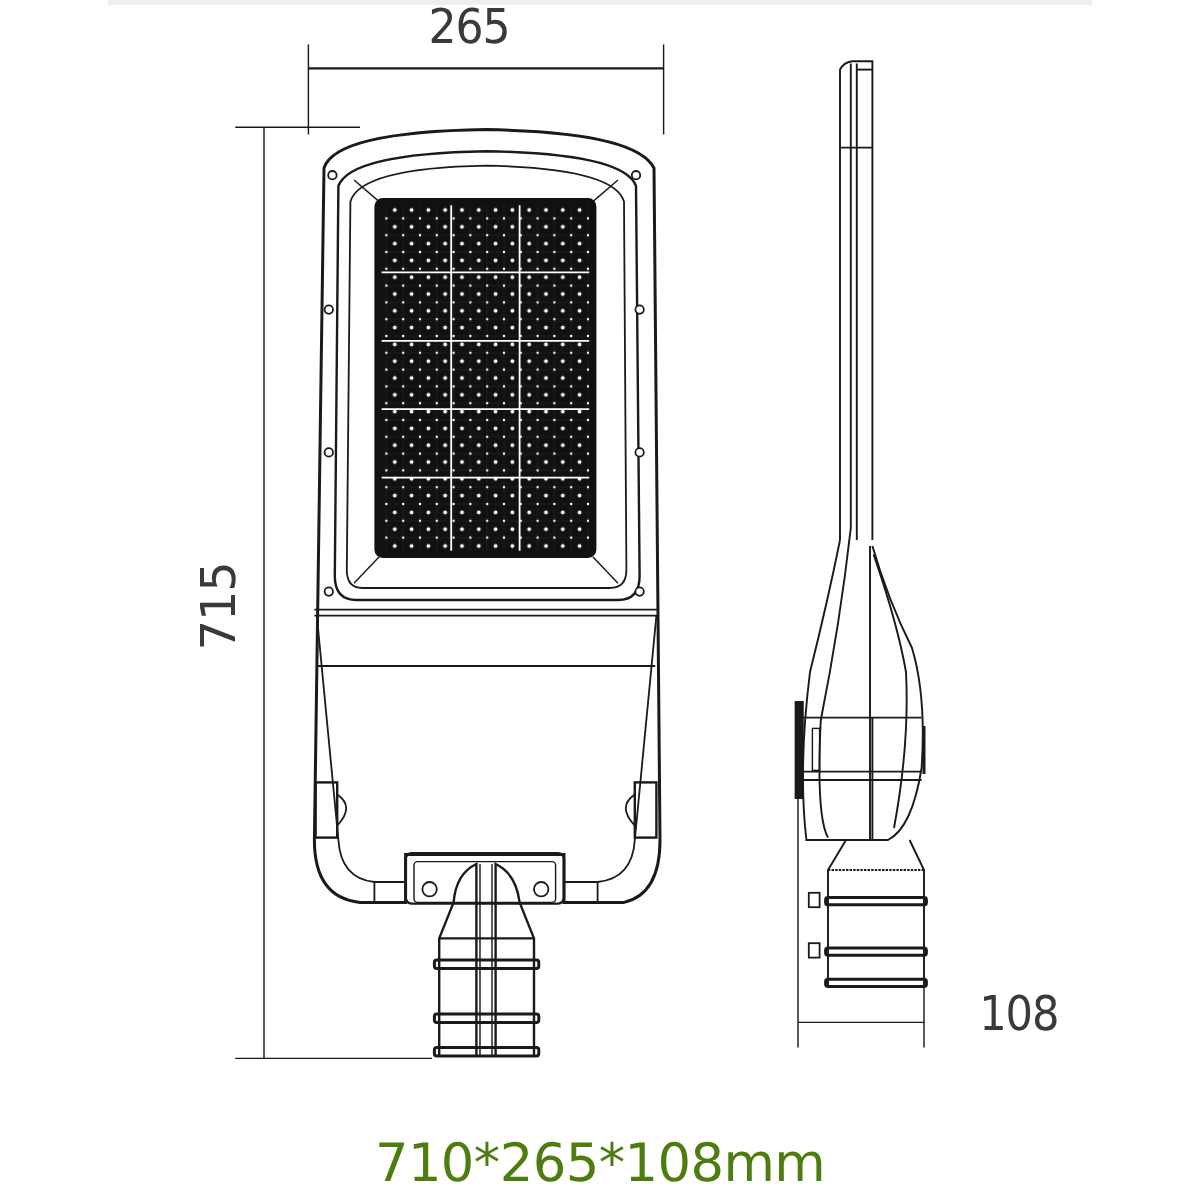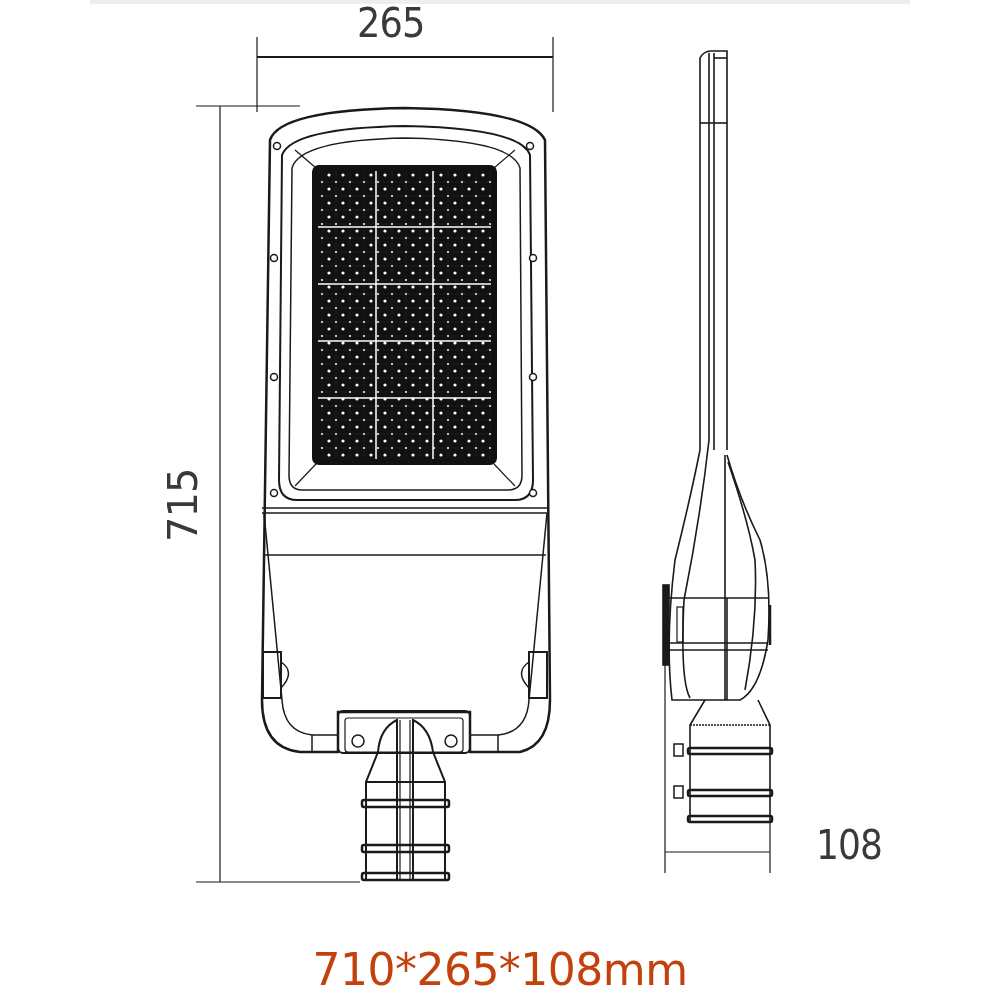--- a/index.html
+++ b/index.html
@@ -4,21 +4,21 @@
 <style>
   html, body { margin: 0; padding: 0; background: #ffffff; }
   body { width: 1000px; height: 1000px; position: relative; overflow: hidden; font-family: "DejaVu Sans", sans-serif; }
   .topbar { position: absolute; left: 90px; top: 0; width: 820px; height: 4px; background: #eeeeee; }
   svg.drawing { position: absolute; left: 0; top: 0; }
   .dim-label { position: absolute; color: #3a3a3a; font-family: "DejaVu Sans", sans-serif; font-weight: normal; }
   .dim-width { left: 357px; top: 0px; font-size: 40px; letter-spacing: -1px; transform: scaleX(0.92); transform-origin: left top; }
   .dim-height { left: 160px; top: 478px; font-size: 40px; transform: rotate(-90deg); transform-origin: left top; width: 80px; height: 46px; letter-spacing: -1px; }
   .dim-height span { display: inline-block; transform: translate(-64px, 0); }
   .dim-depth { left: 816px; top: 822px; font-size: 40px; letter-spacing: -1px; transform: scaleX(0.9); transform-origin: left top; }
-  .caption { position: absolute; left: 0; width: 1000px; top: 944px; text-align: center; font-size: 44px; color: #c2410c; letter-spacing: -0.5px; }
+  .caption { position: absolute; left: 0; width: 1000px; top: 944px; text-align: center; font-size: 44px; color: #4d7c0f; letter-spacing: -0.5px; }
 </style>
 </head>
 <body>
 
 <div class="topbar"></div>
 
 <svg class="drawing" width="1000" height="1000" viewBox="0 0 1000 1000" xmlns="http://www.w3.org/2000/svg" fill="none" stroke="#1a1a1a">
   <defs>
     <pattern id="ledpat" x="0" y="0" width="14" height="14" patternUnits="userSpaceOnUse">
       <rect width="14" height="14" fill="#111"></rect>

